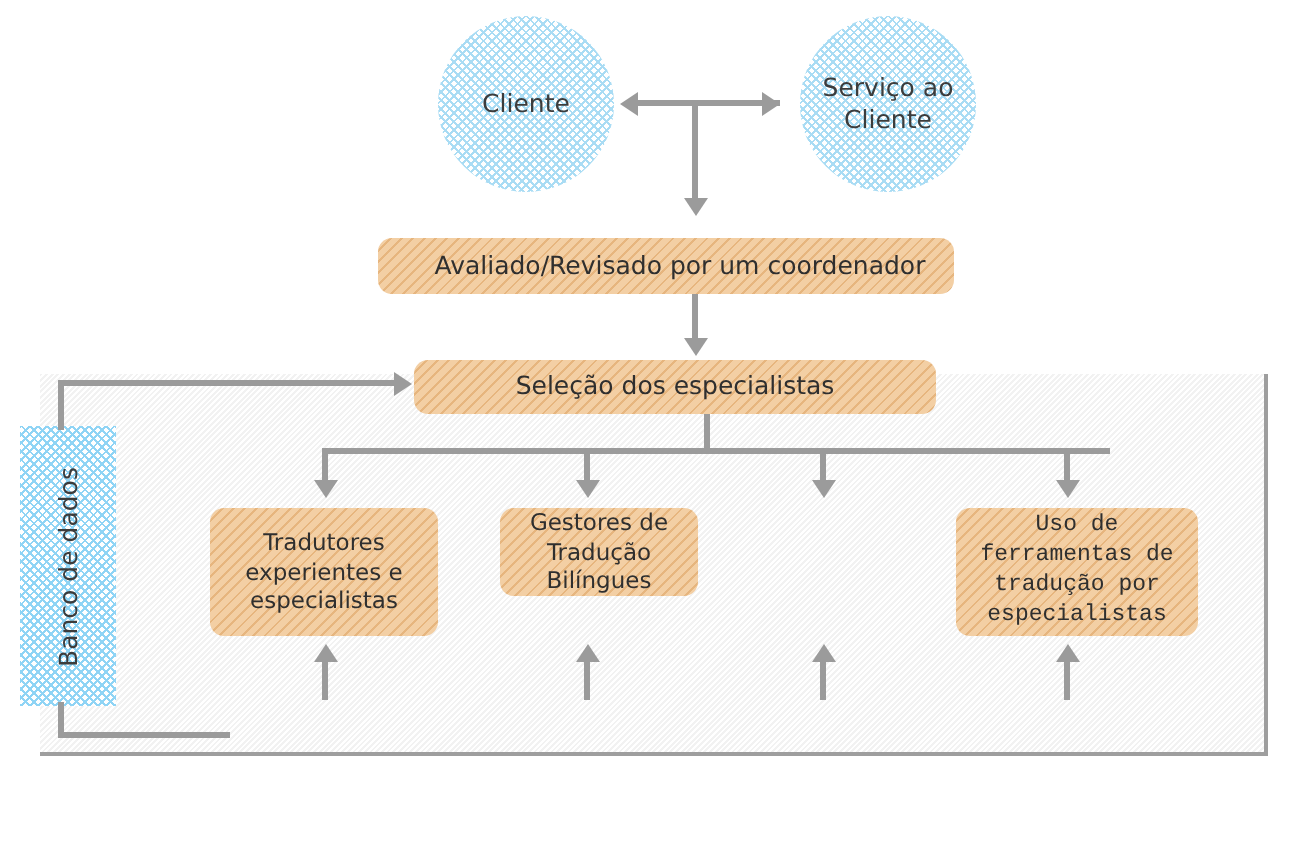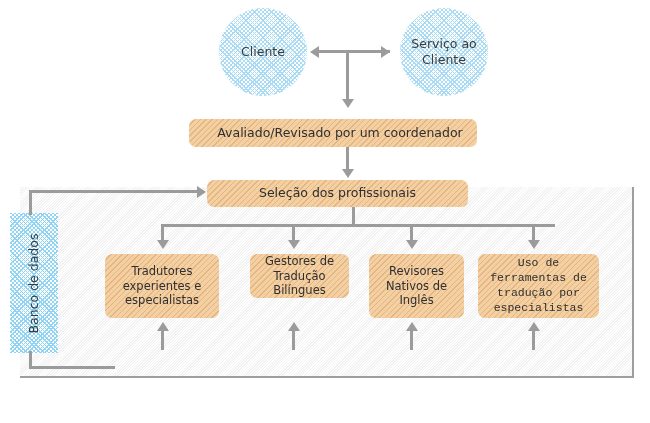--- a/index.html
+++ b/index.html
@@ -93,21 +93,21 @@
   <div class="arrow down" style="left:341.5px;top:99px;"></div>
 
   <div class="obox" style="left:189px;top:119px;width:288px;height:28px;padding-left:20px;">
     <span>Avaliado/Revisado por um coordenador</span>
   </div>
 
   <div class="ln vln" style="left:346px;top:147px;height:23px;"></div>
   <div class="arrow down" style="left:341.5px;top:169px;"></div>
 
   <div class="obox" style="left:207px;top:180px;width:261px;height:27px;">
-    <span>Seleção dos profissionais</span>
+    <span>Seleção dos especialistas</span>
   </div>
 
   <div class="bbox" style="left:10px;top:213px;width:48px;height:140px;">
     <span>Banco de dados</span>
   </div>
 
   <div class="ln vln" style="left:29px;top:190px;height:25px;"></div>
   <div class="ln hln" style="left:29px;top:190px;width:170px;"></div>
   <div class="arrow right" style="left:197px;top:185.5px;"></div>
 
@@ -127,23 +127,20 @@
   <div class="arrow down" style="left:527.5px;top:240px;"></div>
 
   <div class="obox small" style="left:105px;top:254px;width:114px;height:64px;">
     <span>Tradutores experientes e especialistas</span>
   </div>
 
   <div class="obox small" style="left:250px;top:254px;width:99px;height:44px;">
     <span>Gestores de Tradução Bilíngues</span>
   </div>
 
-  <div class="obox small" style="left:369px;top:254px;width:95px;height:64px;">
-    <span>Revisores Nativos de Inglês</span>
-  </div>
 
   <div class="obox small" style="left:478px;top:254px;width:121px;height:64px;font-family:Liberation Mono, monospace;">
     <span>Uso de ferramentas de tradução por especialistas</span>
   </div>
 
   <div class="ln vln" style="left:161px;top:331px;height:19px;"></div>
   <div class="arrow up" style="left:156.5px;top:322px;"></div>
 
   <div class="ln vln" style="left:292px;top:331px;height:19px;"></div>
   <div class="arrow up" style="left:287.5px;top:322px;"></div>

